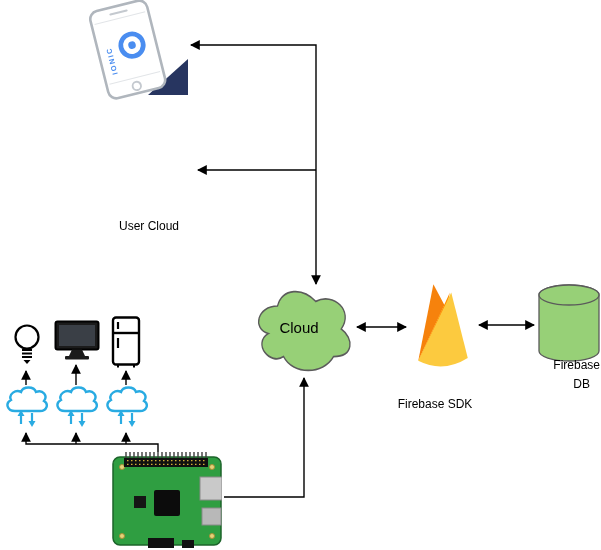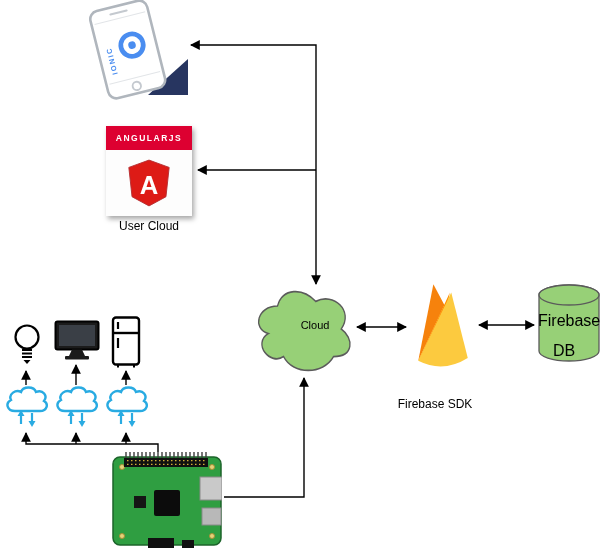--- a/index.html
+++ b/index.html
@@ -1,20 +1,20 @@
 <!DOCTYPE html>
 <html><head>
 <meta charset="utf-8">
 <style>
   * { margin:0; padding:0; box-sizing:border-box; }
   html,body { background:#fff; font-family:"Liberation Sans", sans-serif; }
   .canvas { position:relative; width:601px; height:550px; background:#ffffff; overflow:hidden; }
   .abs { position:absolute; }
   .caption { font-size:12px; color:#000; text-align:center; line-height:14px; }
-  .db-line { font-size:16px; color:#000; text-align:center; line-height:14px; }
+  .db-line { font-size:12px; color:#000; text-align:right; line-height:14px;margin-top:44px; }
 
   .angular-card {
     width:86px; height:90px; background:#fdfdfd;
     box-shadow:2px 3px 5px rgba(0,0,0,0.35);
     z-index:2;
   }
   .angular-banner {
     height:24px; background:#dd0031; color:#fff;
     display:flex; align-items:center; justify-content:center;
     font-size:8.5px; font-weight:bold; letter-spacing:1.5px;
@@ -62,57 +62,46 @@
       <line x1="5" y1="14" x2="55" y2="14" stroke="#e2e5e8" stroke-width="1"></line>
       <line x1="5" y1="73" x2="55" y2="73" stroke="#e2e5e8" stroke-width="1"></line>
       <circle cx="35" cy="42" r="13" fill="#4a8df0"></circle>
       <circle cx="35" cy="42" r="8.5" fill="#ffffff"></circle>
       <circle cx="35" cy="42" r="3.6" fill="#4a8df0"></circle>
       <text x="13" y="54" transform="rotate(-90 13 52)" text-anchor="middle" font-size="7" font-weight="bold" letter-spacing="1.5" fill="#4a8df0">IONIC</text>
       <circle cx="30" cy="81" r="4" fill="#ffffff" stroke="#c4c9cf" stroke-width="1.8"></circle>
     </svg>
   </div>
 
-  <div class="abs angular-card" style="left:106px;top:126px">
-    <div class="angular-banner">
-      <span>ANGULARJS</span>
-    </div>
-    <div class="angular-body">
-      <svg viewBox="0 0 48 52" width="44" height="48">
-        <polygon points="24,1 46,9 42.5,41 24,51 5.5,41 2,9" fill="#dd1b16" stroke="#b52e31" stroke-width="1"></polygon>
-        <text x="24" y="38" text-anchor="middle" font-size="28" font-weight="bold" fill="#ffffff">A</text>
-      </svg>
-    </div>
-  </div>
   <div class="abs caption z2" style="left:106px;top:219px;width:86px">User Cloud</div>
 
   <div class="abs z2" style="left:252px;top:283px;width:102px;height:92px">
     <svg viewBox="0 0 100 70" width="102" height="92" preserveAspectRatio="none">
       <path d="M25,17.5 C5,17.5 0,35 16,38.5 C0,46.2 18,63 31,56 C40,70 70,70 80,56 C100,56 100,42 87.5,35 C100,21 80,7 62.5,14 C50,3.5 30,3.5 25,17.5 Z" fill="#97d077" stroke="#5b5b5b" stroke-width="1.3"></path>
     </svg>
   </div>
-  <div class="abs z3" style="left:264px;top:319px;width:102px;text-align:center;font-size:11px;color:#000">Cloud</div>
+  <div class="abs z3" style="left:248px;top:319px;width:102px;text-align:center;font-size:15px;color:#000">Cloud</div>
 
   <div class="abs z2" style="left:410px;top:280px;width:66px;height:92px">
     <svg viewBox="0 0 48 66" width="66" height="92" preserveAspectRatio="none">
       <polygon points="6,58 17,3 25,18" fill="#f6820c"></polygon>
       <polygon points="6,58 29,9 25,30" fill="#ff8f00"></polygon>
       <path d="M6,58 Q24,67 42,56 L30,9 Z" fill="#fcca3f"></path>
     </svg>
   </div>
   <div class="abs caption z2" style="left:390px;top:397px;width:90px">Firebase SDK</div>
 
   <div class="abs z2" style="left:538px;top:284px;width:62px;height:78px">
     <svg viewBox="0 0 62 78" width="62" height="78">
       <path d="M1,11 A30,10 0 0 1 61,11 L61,67 A30,10 0 0 1 1,67 Z" fill="#97d077" stroke="#5b5b5b" stroke-width="1.3"></path>
       <ellipse cx="31" cy="11" rx="30" ry="10" fill="#97d077" stroke="#5b5b5b" stroke-width="1.3"></ellipse>
     </svg>
   </div>
   <div class="abs db-line z3" style="left:538px;top:314px;width:62px">Firebase</div>
-  <div class="abs db-line z3" style="left:538px;top:344px;width:52px">DB</div>
+  <div class="abs db-line z3" style="left:538px;top:333px;width:52px">DB</div>
 
   <div class="abs z2" style="left:12px;top:322px;width:30px;height:46px">
     <svg viewBox="0 0 30 46" width="30" height="46">
       <circle cx="15" cy="15" r="11.5" fill="#fff" stroke="#000" stroke-width="2.2"></circle>
       <path d="M10,28 h10 M10,31.5 h10 M10,35 h10" stroke="#000" stroke-width="2"></path>
       <path d="M11.5,38 L18.5,38 L15,42 Z" fill="#000"></path>
     </svg>
   </div>
   <div class="abs z2" style="left:54px;top:320px;width:46px;height:42px">
     <svg viewBox="0 0 46 42" width="46" height="42">

